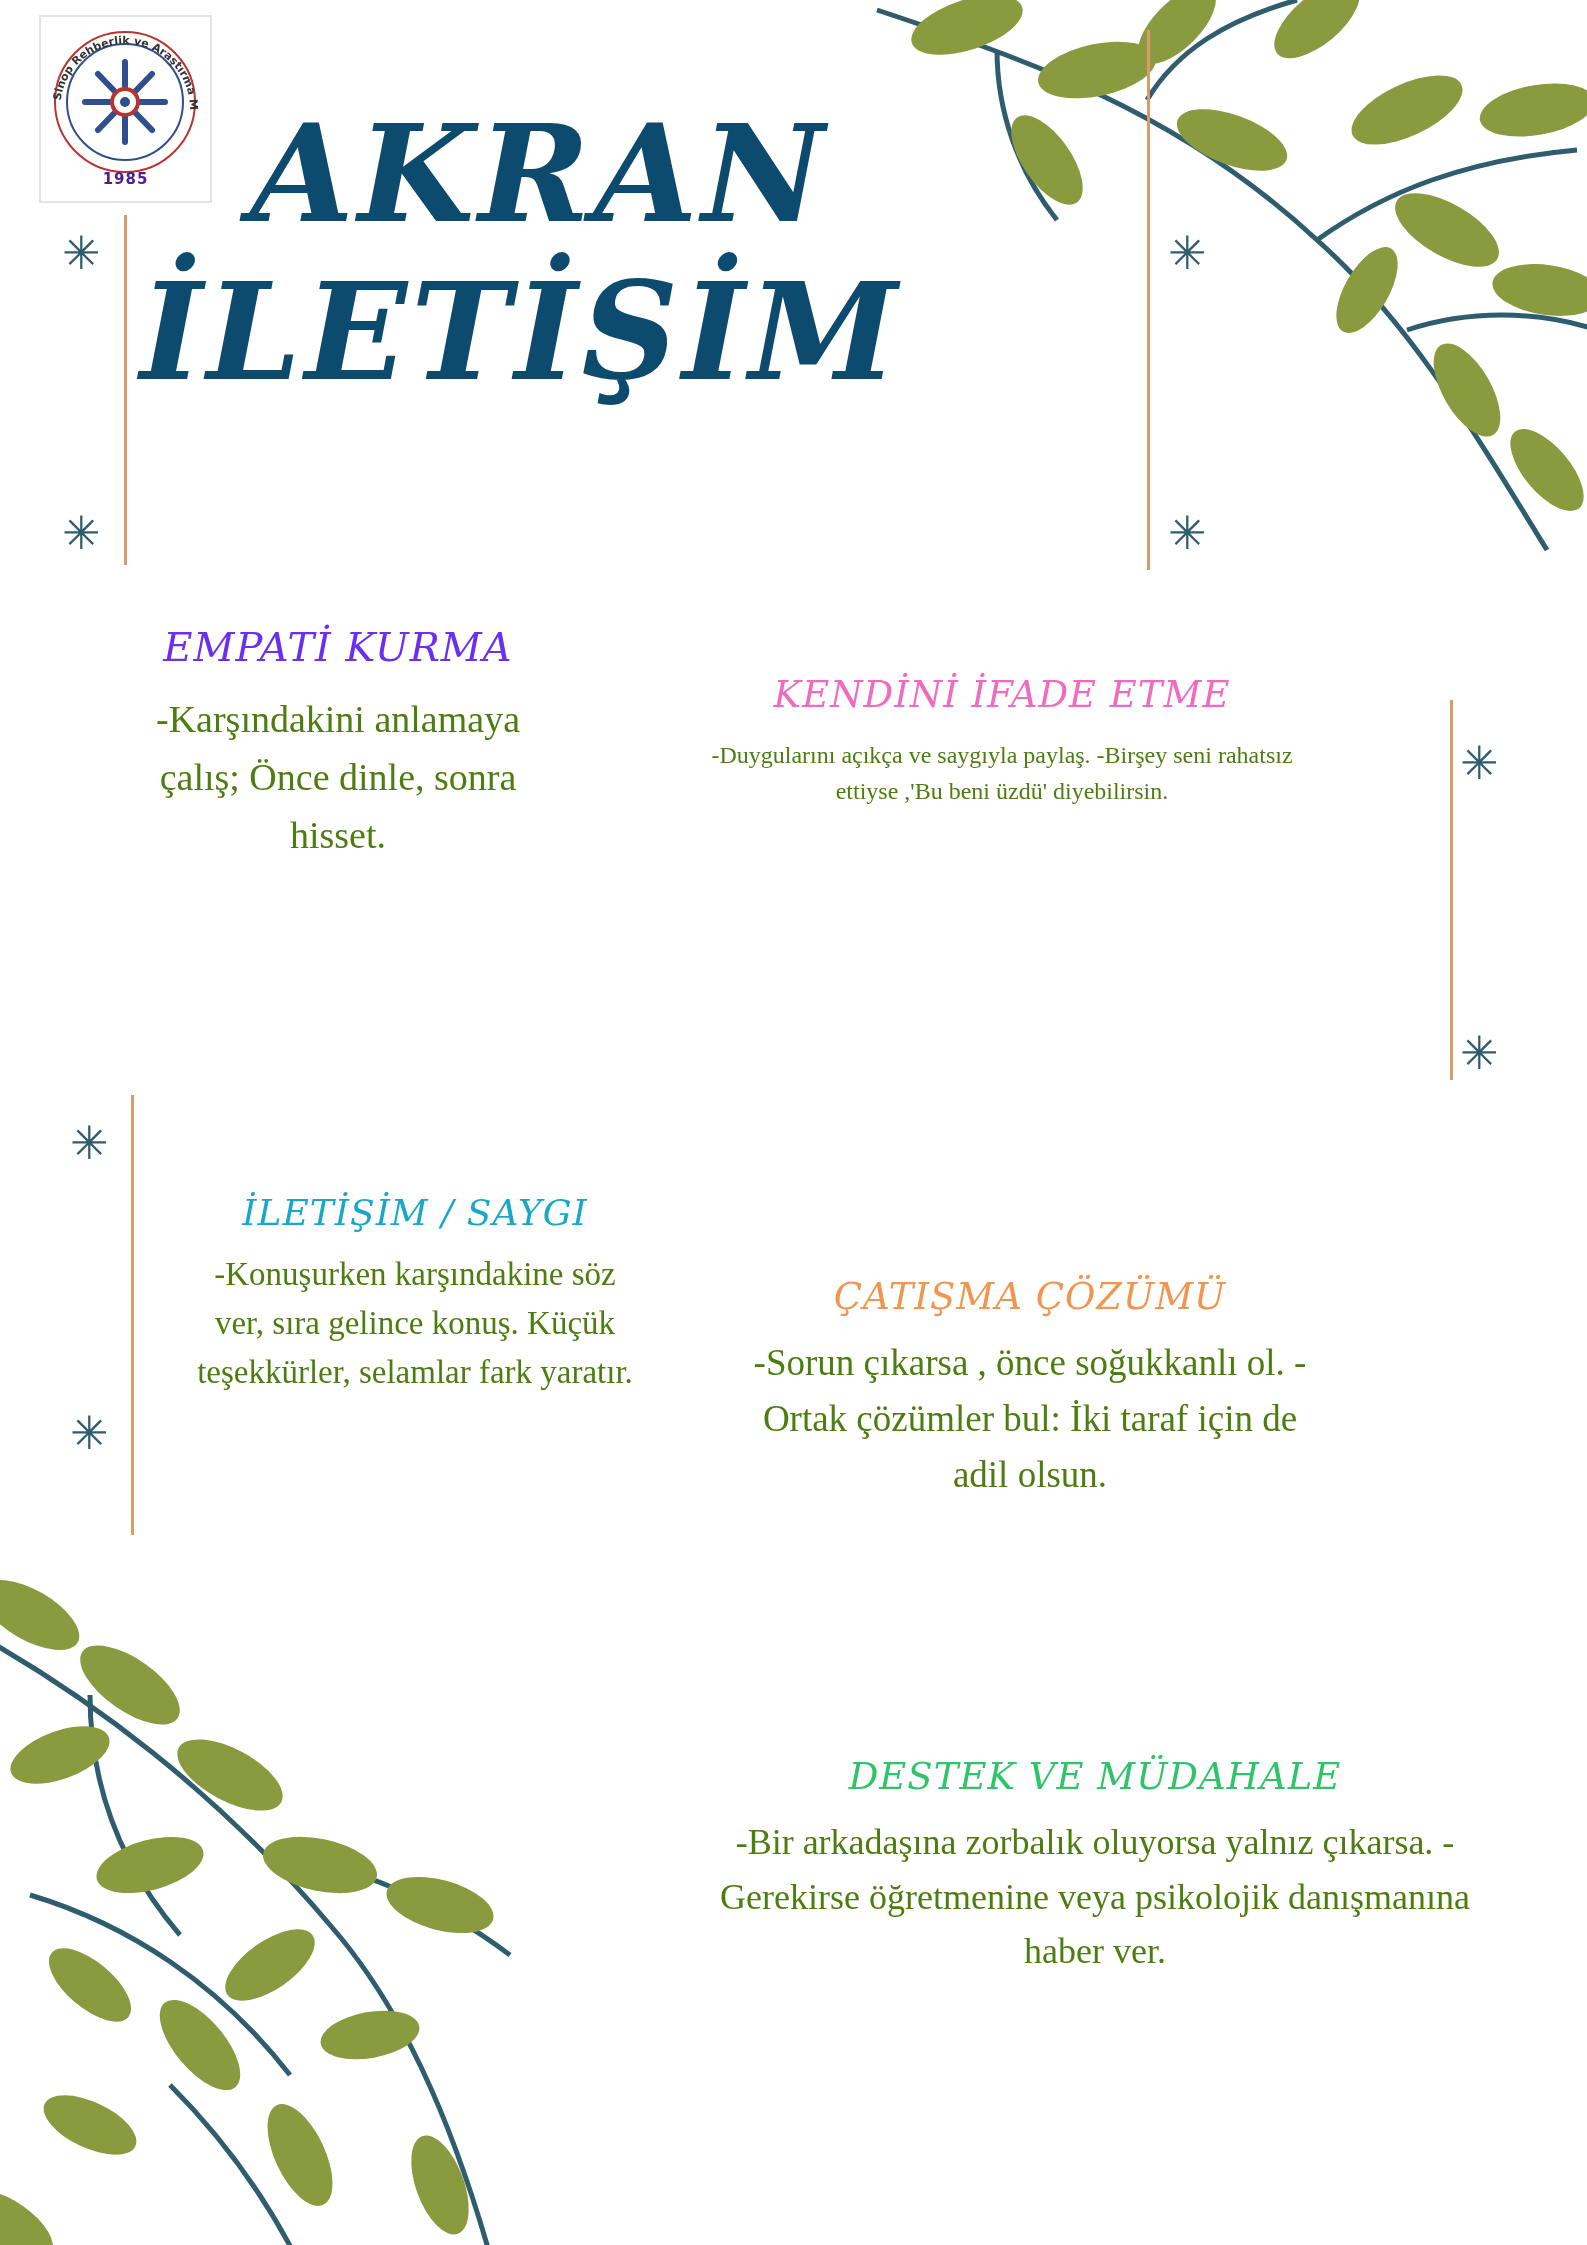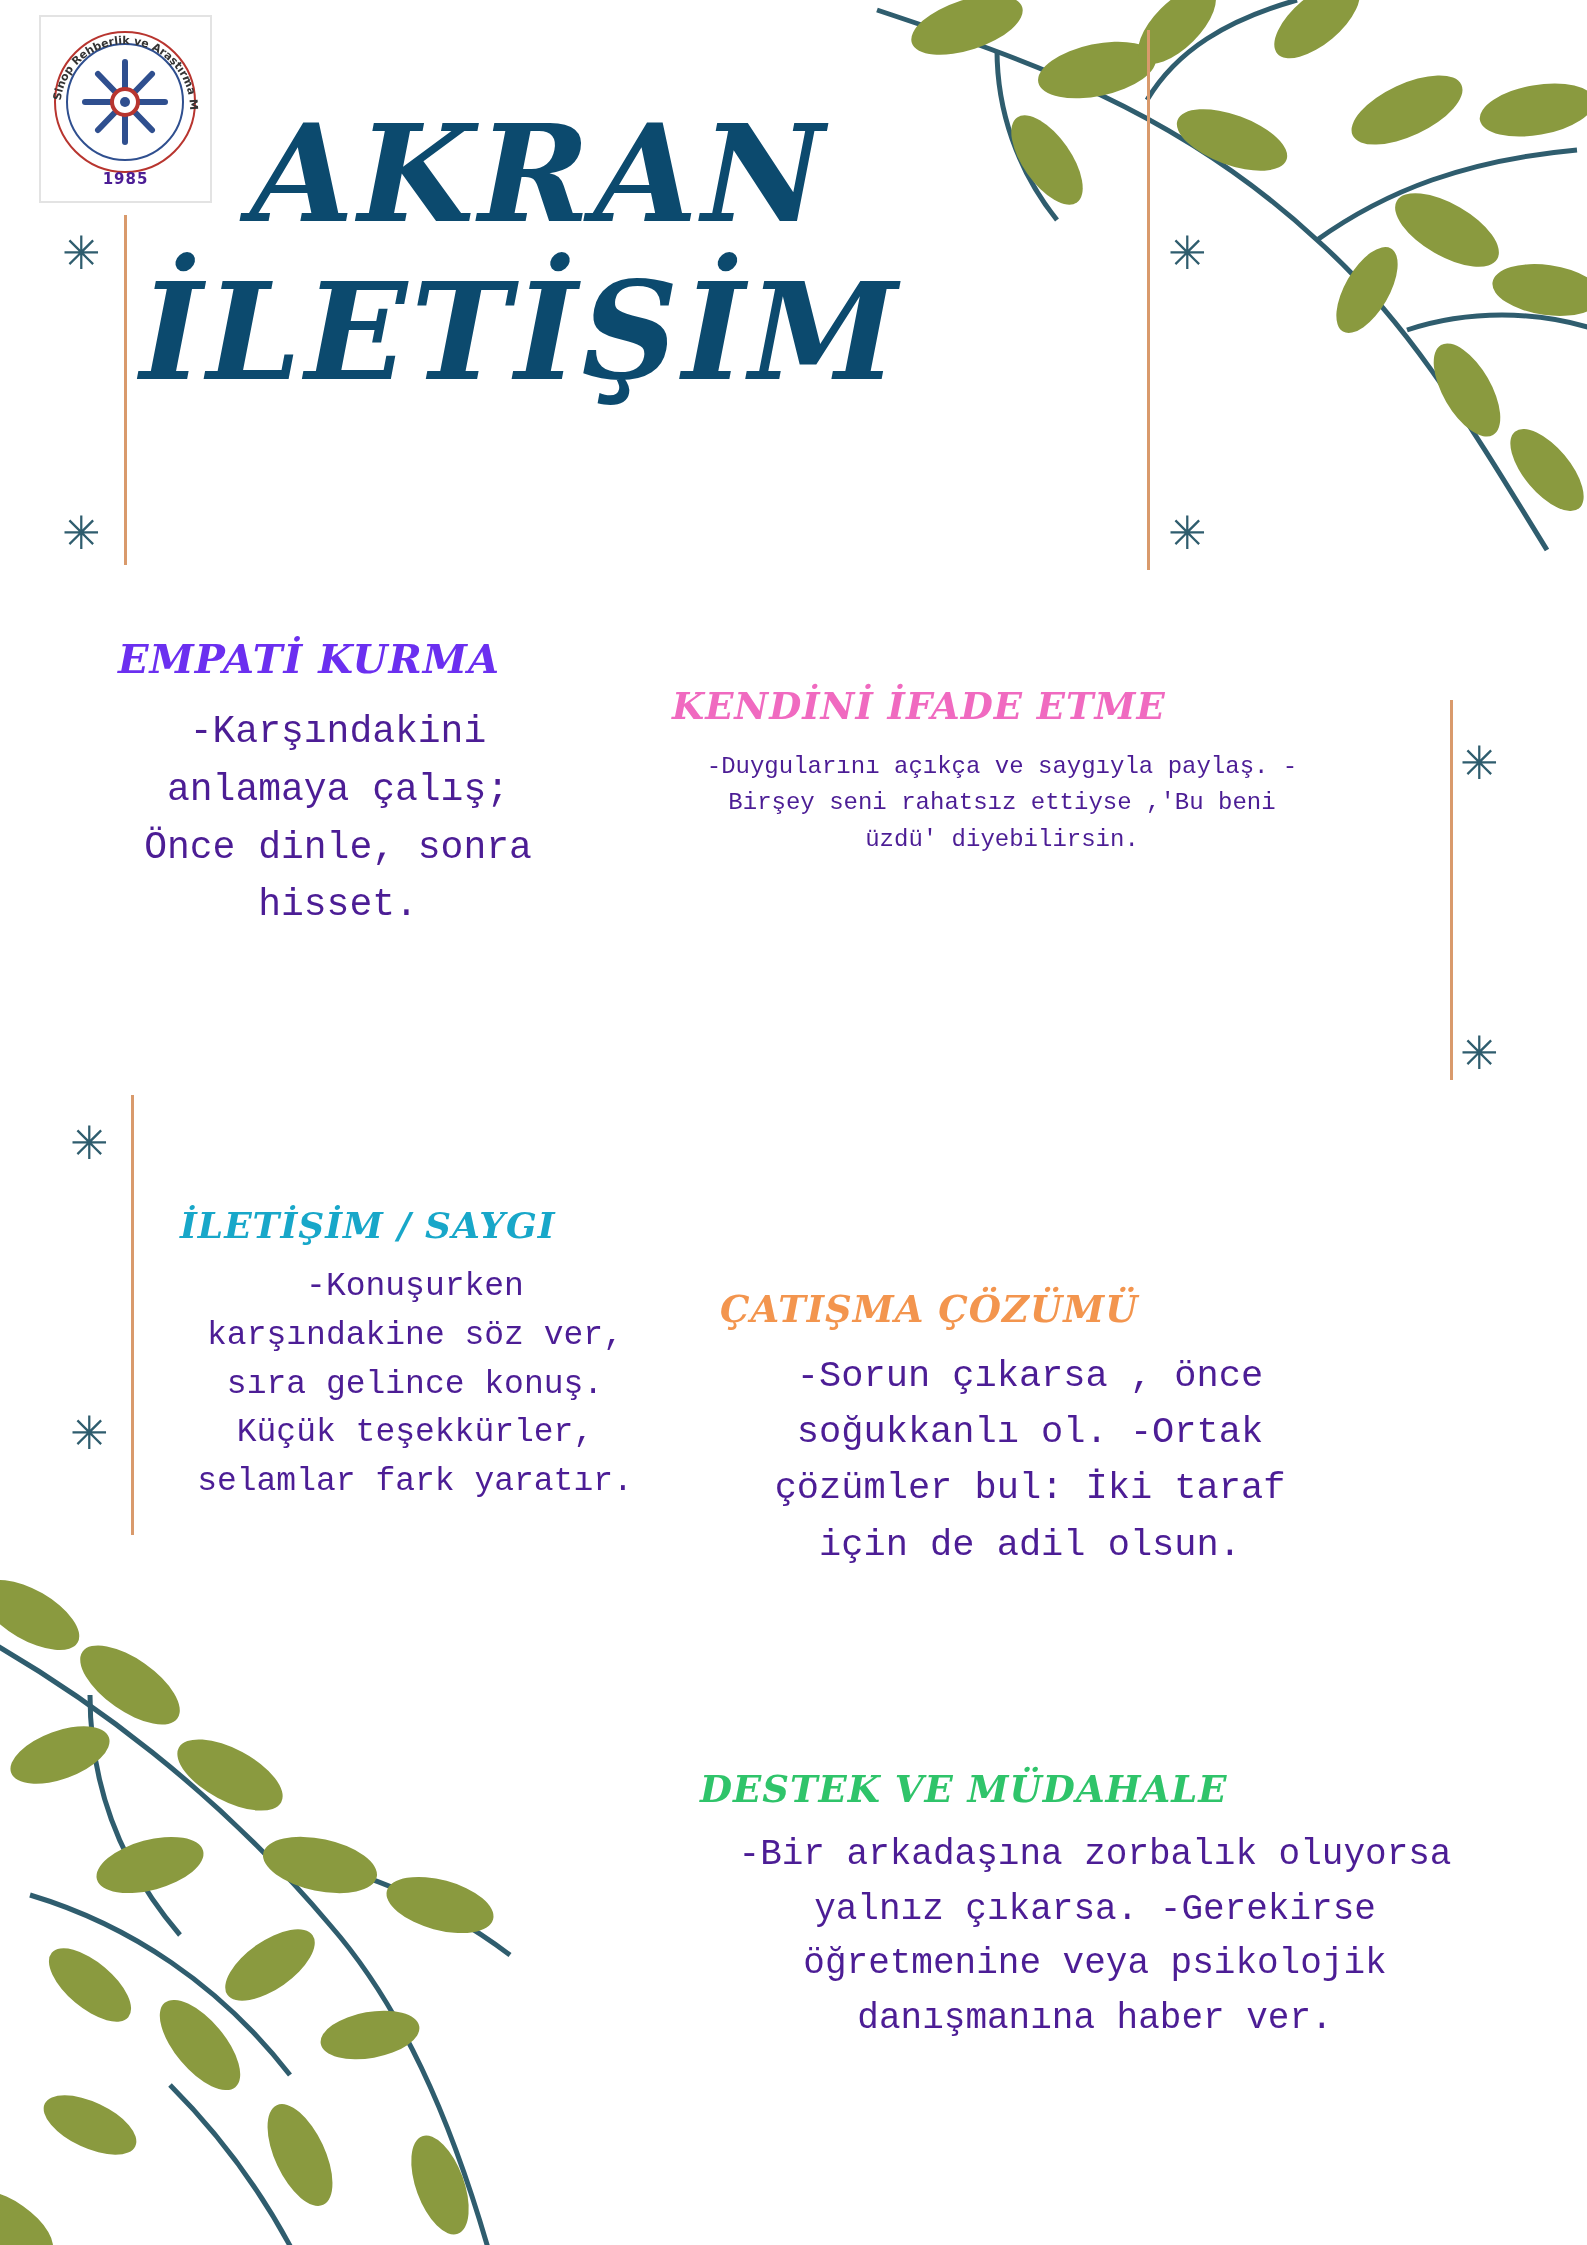--- a/index.html
+++ b/index.html
@@ -78,30 +78,31 @@
     font-size: 134px;
     line-height: 1.18;
     letter-spacing: 4px;
     color: #0c4a6e;
   }
   #title .line2 { margin-left: -110px; }
 
   
   .block { position: absolute; }
   .block h2 {
-    margin: 12px 0 10px 0;
+    margin: 0 0 10px 0;
     font-family: "DejaVu Serif", serif;
     font-style: italic;
-    font-weight: bold;
+    font-weight: normal;
     letter-spacing: 1px;
+    text-align: center;
   }
   .block p {
     margin: 17px;
-    font-family: Liberation Mono, monospace;
-    color: #4c1d95;
+    font-family: Liberation Serif, serif;
+    color: #4d7c0f;
     text-align: center;
     line-height: 1.52;
   }
 
   #block-empati {
     left: 118px;
     top: 620px;
     width: 440px;
   }
   #block-empati h2 { color: #6b2ff0; font-size: 40px; line-height: 1.35; }

